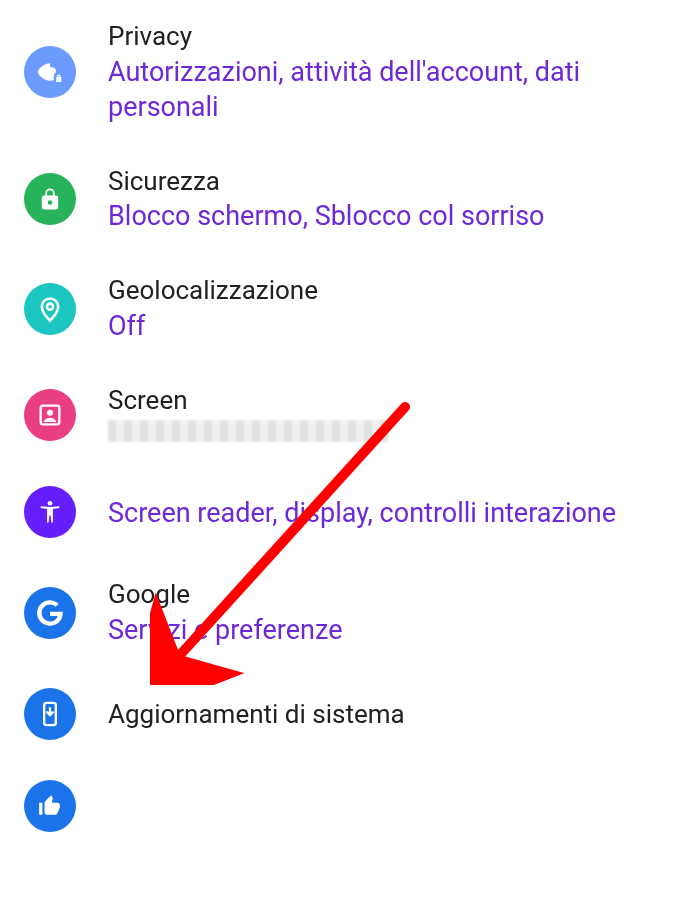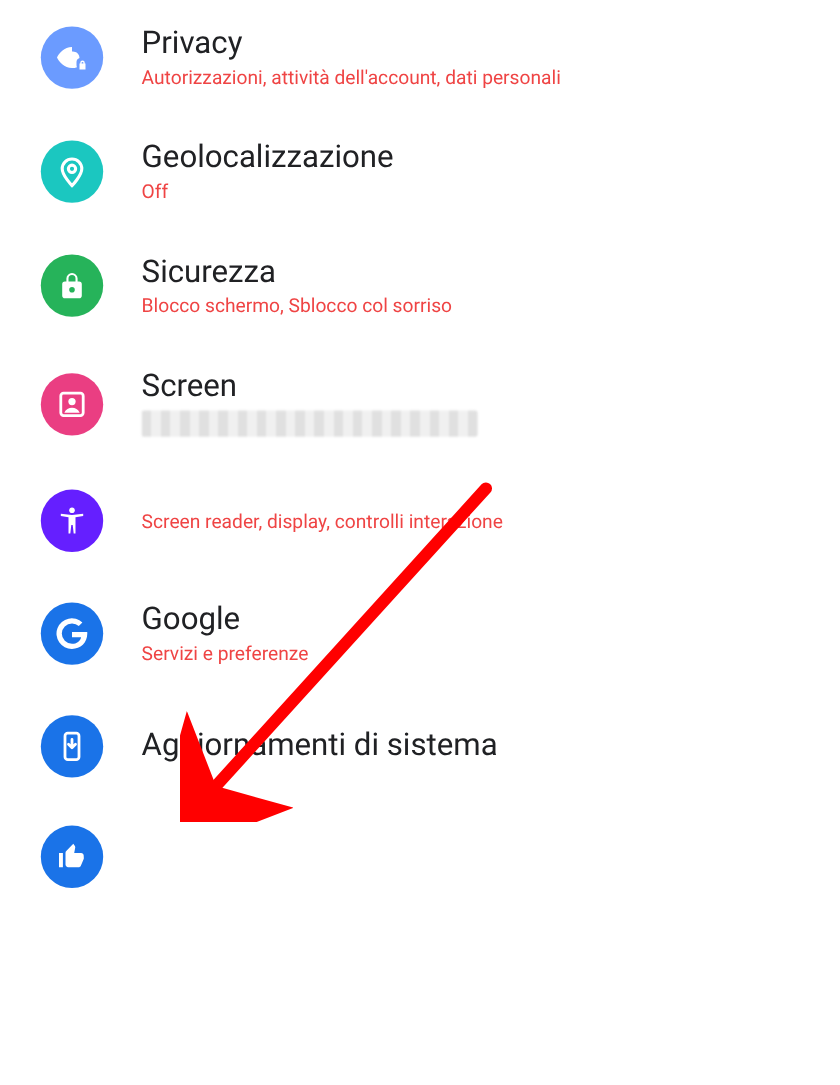--- a/index.html
+++ b/index.html
@@ -1,43 +1,43 @@
 <!DOCTYPE html>
 <html><head>
 <meta charset="utf-8">
 <style>
   * { box-sizing: border-box; margin: 0; padding: 0; }
   html, body { width: 700px; height: 904px; background: #ffffff; font-family: Roboto, "Segoe UI", Arial, sans-serif; overflow: hidden; }
   .list { width: 100%; }
   .item {
     display: flex;
     align-items: center;
-    padding: 20px 24px 20px 34px;
+    padding: 20px 24px 20px 24px;
     gap: 32px;
     cursor: pointer;
   }
   .icon-wrap {
     width: 52px;
     height: 52px;
     border-radius: 50%;
     display: flex;
     align-items: center;
     justify-content: center;
     flex-shrink: 0;
   }
   .text-wrap { flex: 1; min-width: 0; }
   .title {
     font-size: 26px;
     color: #202124;
     font-weight: 400;
     line-height: 1.25;
   }
   .subtitle {
-    font-size: 16px;
-    color: #ef4444;
+    font-size: 27px;
+    color: #6d28d9;
     font-weight: 400;
     line-height: 1.3;
     margin-top: 2px;
   }
   .blurred {
     display: inline-block;
     width: 280px;
     height: 22px;
     background: repeating-linear-gradient(90deg, #e0e0e0 0 8px, #f0f0f0 8px 16px);
     filter: blur(1px);
@@ -72,41 +72,41 @@
           <path d="M19 14a1.5 1.5 0 0 0-1.5 1.5V16H17v4h4v-4h-.5v-.5A1.5 1.5 0 0 0 19 14zm.6 2h-1.2v-.5a.6.6 0 1 1 1.2 0z"></path>
         </svg>
     </div>
     <div class="text-wrap">
       <div class="title">Privacy</div>
       <div class="subtitle">Autorizzazioni, attività dell'account, dati personali</div>
     </div>
   </div>
 
   <div class="item">
+    <div class="icon-wrap bg-security">
+      <svg width="28" height="28" viewBox="0 0 24 24" fill="#ffffff">
+          <path d="M17 9h-1V7a4 4 0 0 0-8 0v2H7a2 2 0 0 0-2 2v8a2 2 0 0 0 2 2h10a2 2 0 0 0 2-2v-8a2 2 0 0 0-2-2zm-5 8a2 2 0 1 1 0-4 2 2 0 0 1 0 4zm2.5-8h-5V7a2.5 2.5 0 1 1 5 0z"></path>
+        </svg>
+    </div>
+    <div class="text-wrap">
+      <div class="title">Sicurezza</div>
+      <div class="subtitle">Blocco schermo, Sblocco col sorriso</div>
+    </div>
+  </div>
+
+  <div class="item">
     <div class="icon-wrap bg-geo">
       <svg width="28" height="28" viewBox="0 0 24 24" fill="none" stroke="#ffffff" stroke-width="2.2">
           <path d="M12 22s7-7.2 7-12a7 7 0 1 0-14 0c0 4.8 7 12 7 12z"></path>
           <circle cx="12" cy="10" r="2.6"></circle>
         </svg>
     </div>
     <div class="text-wrap">
       <div class="title">Geolocalizzazione</div>
       <div class="subtitle">Off</div>
-    </div>
-  </div>
-
-  <div class="item">
-    <div class="icon-wrap bg-security">
-      <svg width="28" height="28" viewBox="0 0 24 24" fill="#ffffff">
-          <path d="M17 9h-1V7a4 4 0 0 0-8 0v2H7a2 2 0 0 0-2 2v8a2 2 0 0 0 2 2h10a2 2 0 0 0 2-2v-8a2 2 0 0 0-2-2zm-5 8a2 2 0 1 1 0-4 2 2 0 0 1 0 4zm2.5-8h-5V7a2.5 2.5 0 1 1 5 0z"></path>
-        </svg>
-    </div>
-    <div class="text-wrap">
-      <div class="title">Sicurezza</div>
-      <div class="subtitle">Blocco schermo, Sblocco col sorriso</div>
     </div>
   </div>
 
   <div class="item">
     <div class="icon-wrap bg-account">
       <svg width="28" height="28" viewBox="0 0 24 24" fill="none" stroke="#ffffff" stroke-width="2">
           <rect x="4" y="4" width="16" height="16" rx="2"></rect>
           <circle cx="12" cy="10" r="2.6" fill="#ffffff" stroke="none"></circle>
           <path d="M6.5 18c1-2.4 3.2-3.6 5.5-3.6s4.5 1.2 5.5 3.6" fill="#ffffff" stroke="none"></path>
         </svg>

